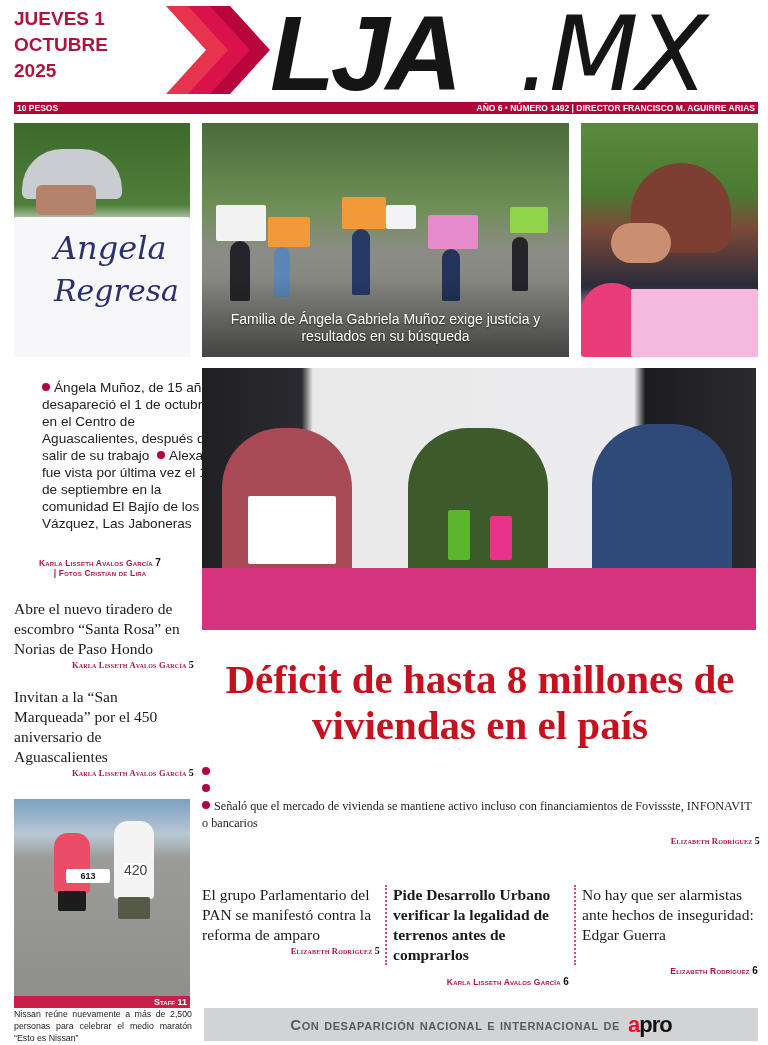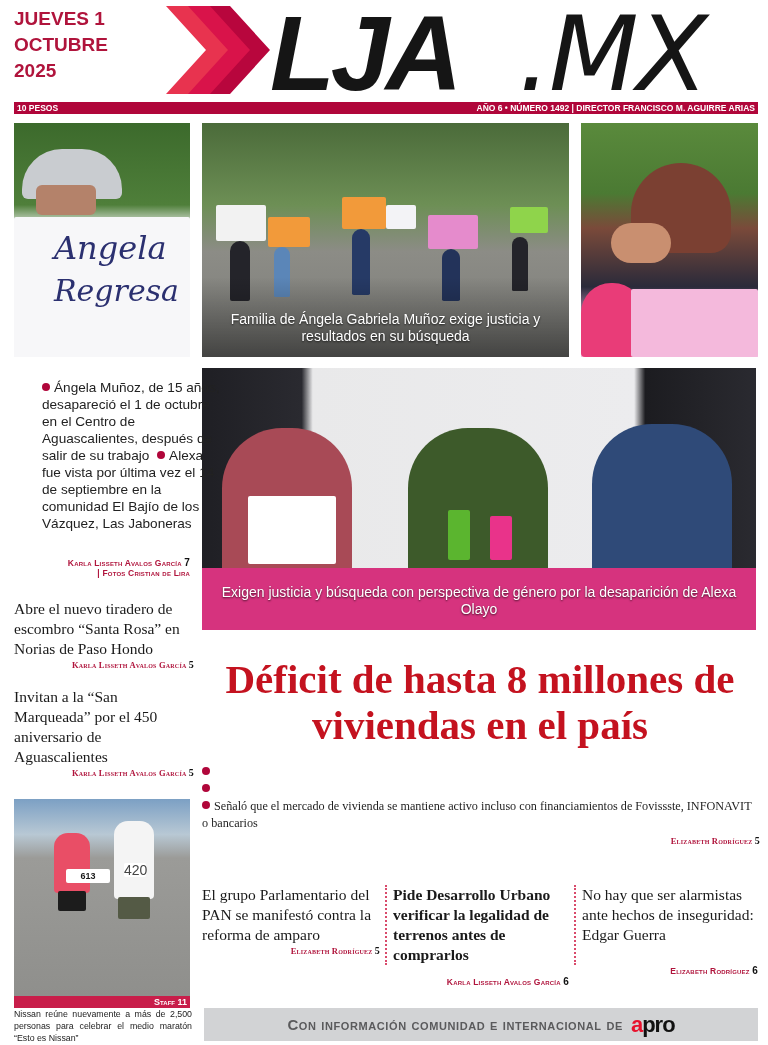--- a/index.html
+++ b/index.html
@@ -25,21 +25,21 @@
   .sign { position: absolute; border-radius: 2px; }
   .person { position: absolute; background: #24242a; border-radius: 20px 20px 4px 4px; }
 
   .caption-over { position: absolute; left: 0; right: 0; text-align: center; color: #ffffff; font-family: "Liberation Sans", sans-serif; font-size: 14px; line-height: 17px; text-shadow: 0 1px 2px rgba(0,0,0,0.7); }
 
   
   .lead { left: 14px; top: 379px; width: 180px; font-size: 13.6px; line-height: 17px; color: #222; font-family: "Liberation Sans", sans-serif; margin-left: 28px; }
   .dot { display: inline-block; width: 8px; height: 8px; border-radius: 50%; background: #b0063a; margin-right: 4px; vertical-align: 1px; }
   .credit { font-variant: small-caps; font-weight: bold; color: #b0143c; font-size: 8.5px; letter-spacing: 0.2px; }
   .credit .pg { color: #111; font-size: 10px; }
-  .credit-block { right: 578px; text-align: right; width: 190px; padding-left: 10px; }
+  .credit-block { right: 578px; text-align: center; width: 190px; padding-left: 10px; }
 
   .brief { left: 14px; width: 180px; font-family: "Liberation Serif", serif; font-size: 15.5px; line-height: 20px; color: #1a1a1a; }
 
   .staff-bar { left: 14px; top: 996px; width: 176px; height: 12px; background: #c81e4a; color: #fff; font-size: 9px; font-weight: bold; font-variant: small-caps; text-align: right; padding-right: 3px; line-height: 12px; }
   .nissan { left: 14px; top: 1008px; width: 178px; font-size: 8.8px; line-height: 12px; color: #222; text-align: justify; }
 
   
   .headline { left: 202px; top: 656px; width: 556px; text-align: center; font-family: "Liberation Serif", serif; font-weight: bold; color: #c4121f; font-size: 41px; line-height: 46px; }
   .bullets { left: 202px; top: 764px; width: 558px; font-family: "Liberation Serif", serif; font-size: 12.2px; line-height: 17px; color: #1e1e1e; }
 
@@ -109,21 +109,20 @@
 </div>
 
 <div class="abs photo ph4">
   <div class="sign" style="left:20px; top:60px; width:130px; height:150px; background:#a84a56; border-radius:60px 60px 10px 10px;"></div>
   <div class="sign" style="left:46px; top:128px; width:88px; height:68px; background:#ffffff;"></div>
   <div class="sign" style="left:206px; top:60px; width:140px; height:150px; background:#3d5a2a; border-radius:60px 60px 10px 10px;"></div>
   <div class="sign" style="left:246px; top:142px; width:22px; height:50px; background:#5bb52f;"></div>
   <div class="sign" style="left:288px; top:148px; width:22px; height:44px; background:#e9338a;"></div>
   <div class="sign" style="left:390px; top:56px; width:140px; height:160px; background:#2f4a78; border-radius:60px 60px 10px 10px;"></div>
   <div class="table"></div>
-  <div class="caption-over" style="bottom:12px;">Exigen justicia y búsqueda con perspectiva de género por la desaparición de Alexa Olayo</div>
 </div>
 
 <div class="abs lead">
   <span class="dot"></span><span>Ángela Muñoz, de 15 años, desapareció el 1 de octubre en el Centro de Aguascalientes, después de salir de su trabajo</span>
   <span class="dot" style="margin-left:4px;"></span><span>Alexa fue vista por última vez el 14 de septiembre en la comunidad El Bajío de los Vázquez, Las Jaboneras</span>
 </div>
 <div class="abs credit credit-block" style="top:557px; left:0; width:190px;">
   <span>Karla Lisseth Avalos García</span>
   <span class="pg">7</span>
   <div>| Fotos Cristian de Lira</div>
@@ -192,15 +191,15 @@
 
 <div class="abs col" style="left:582px; top:885px; width:178px;">
   <div>No hay que ser alarmistas ante hechos de inseguridad: Edgar Guerra</div>
 </div>
 <div class="abs credit" style="left:582px; top:965px; width:176px; text-align:right;">
   <span>Elizabeth Rodríguez</span>
   <span class="pg">6</span>
 </div>
 
 <div class="abs apro">
-  <span class="apro-text">Con información comunidad e internacional de</span>
+  <span class="apro-text">Con desaparición nacional e internacional de</span>
   <span class="apro-logo"><span class="a">a</span><span>pro</span></span>
 </div>
 
 </body></html>

